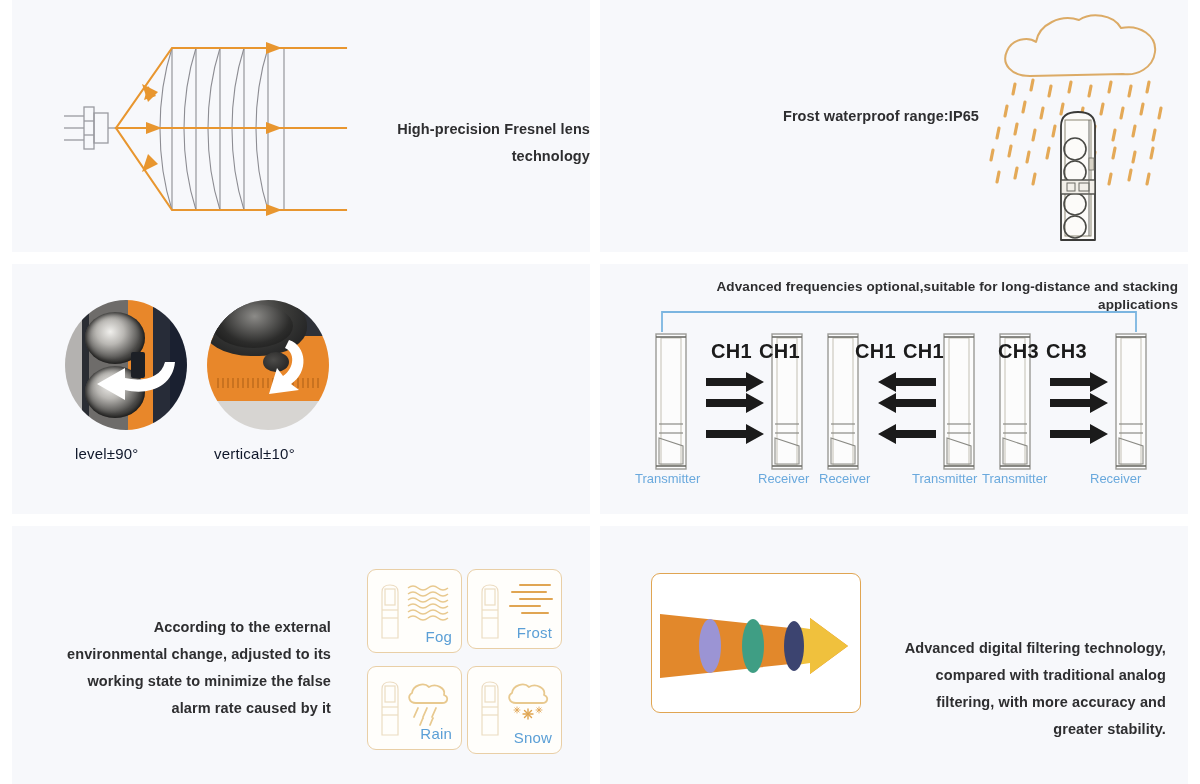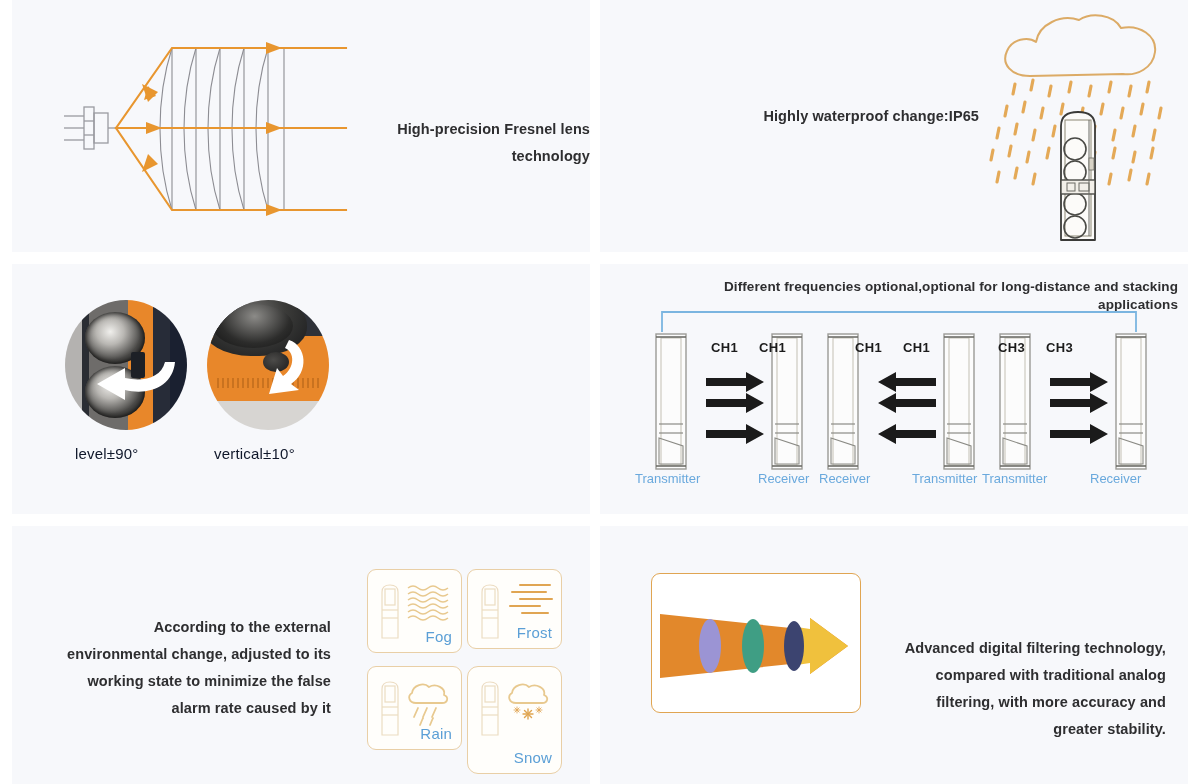--- a/index.html
+++ b/index.html
@@ -49,21 +49,21 @@
   }
   .label-blue-sm {
     font-size: 13px;
     color: #6aa9dd;
     white-space: nowrap;
   }
 
   .ch-label {
     position: absolute;
     color: #1b1b1b;
-    font-size: 13px;
+    font-size: 20px;
     font-weight: bold;
     letter-spacing: .3px;
   }
 
   svg { display: block; overflow: visible; }
   .svgwrap { position: absolute; }
 
   
   .photo-circle {
     position: absolute;
@@ -144,21 +144,21 @@
           <polygon points="88,68 84,82 96,78" transform="rotate(0)"></polygon>
           <polygon points="82,66 98,74 88,84"></polygon>
           <polygon points="82,154 98,146 88,136"></polygon>
         </g>
       </svg>
     </div>
     <div class="caption" style="left:328px; top:116px; width:250px;">High-precision Fresnel lens technology</div>
   </div>
 
   <div class="panel" id="panel-waterproof">
-    <div class="caption" style="left:89px; top:103px; width:290px;">Highly waterproof change:IP65</div>
+    <div class="caption" style="left:89px; top:103px; width:290px;">Frost waterproof range:IP65</div>
 
     <div class="svgwrap" style="left:385px; top:8px;">
       <svg width="190" height="244" viewBox="0 0 190 244">
 
         <path d="M45 68 C 26 68, 16 56, 22 43 C 27 31, 43 28, 51 34
                  C 54 16, 76 6, 94 12 C 106 4, 128 6, 136 20
                  C 155 16, 172 28, 170 44 C 168 60, 152 68, 138 66 Z" fill="none" stroke="#dcab66" stroke-width="2" stroke-linejoin="round"></path>
 
         <g stroke="#e4a957" stroke-width="3.2" stroke-linecap="round">
           <line x1="30" y1="76" x2="28" y2="86"></line>
@@ -276,21 +276,21 @@
                  C 36 30, 36 14, 26 10 Z" fill="#ffffff"></path>
       </svg>
     </div>
 
     <div class="label-blue" style="left:63px;  top:181px;">level±90°</div>
     <div class="label-blue" style="left:202px; top:181px;">vertical±10°</div>
 
   </div>
 
   <div class="panel" id="panel-frequency">
-    <div class="caption caption-sm" style="left:58px; top:14px; width:520px; line-height:18px;">Different frequencies optional,optional for long-distance and stacking applications</div>
+    <div class="caption caption-sm" style="left:58px; top:14px; width:520px; line-height:18px;">Advanced frequencies optional,suitable for long-distance and stacking applications</div>
 
     <div class="svgwrap" style="left:48px; top:40px;">
       <svg width="516" height="200" viewBox="0 0 516 200">
 
         <path d="M14 28 L 14 8 L 488 8 L 488 28" fill="none" stroke="#7bb5e0" stroke-width="1.8"></path>
 
         <g>
           <g transform="translate(8,30)">
             <rect x="0" y="0" width="30" height="135" fill="#fcfcfc" stroke="#9b9b96" stroke-width="1.4"></rect>
             <rect x="5" y="4" width="20" height="127" fill="none" stroke="#c3c0b4" stroke-width="1"></rect>
@@ -438,21 +438,21 @@
           <path d="M42 31 l -4 9" stroke-linecap="round"></path>
           <path d="M51 31 l -4 9" stroke-linecap="round"></path>
           <path d="M60 31 l -4 9" stroke-linecap="round"></path>
           <path d="M47 41 l -3 7" stroke-linecap="round"></path>
           <path d="M57 41 l -3 7" stroke-linecap="round"></path>
         </g>
       </svg>
       <div class="wlabel" style="right:9px; bottom:7px;">Rain</div>
     </div>
 
-    <div class="wcard" style="left:455px; top:140px; width:95px; height:108px;border-radius:11px;">
+    <div class="wcard" style="left:455px; top:140px; width:95px; height:88px;">
       <svg style="position:absolute; left:8px; top:10px;" width="80" height="64" viewBox="0 0 80 64">
         <g stroke="#ecdcc2" stroke-width="1.2" fill="none">
           <path d="M6 12 C 6 7, 9 5, 14 5 C 19 5, 22 7, 22 12 L 22 58 L 6 58 Z"></path>
           <line x1="6" y1="30" x2="22" y2="30"></line>
           <line x1="6" y1="38" x2="22" y2="38"></line>
           <rect x="9" y="9" width="10" height="16"></rect>
         </g>
         <g>
           <path d="M40 26 C 33 26, 31 19, 36 16 C 37 8, 48 5, 53 10
                    C 60 6, 70 11, 68 18 C 73 20, 72 26, 66 26 Z" fill="none" stroke="#e8c98f" stroke-width="1.8" stroke-linejoin="round"></path>

